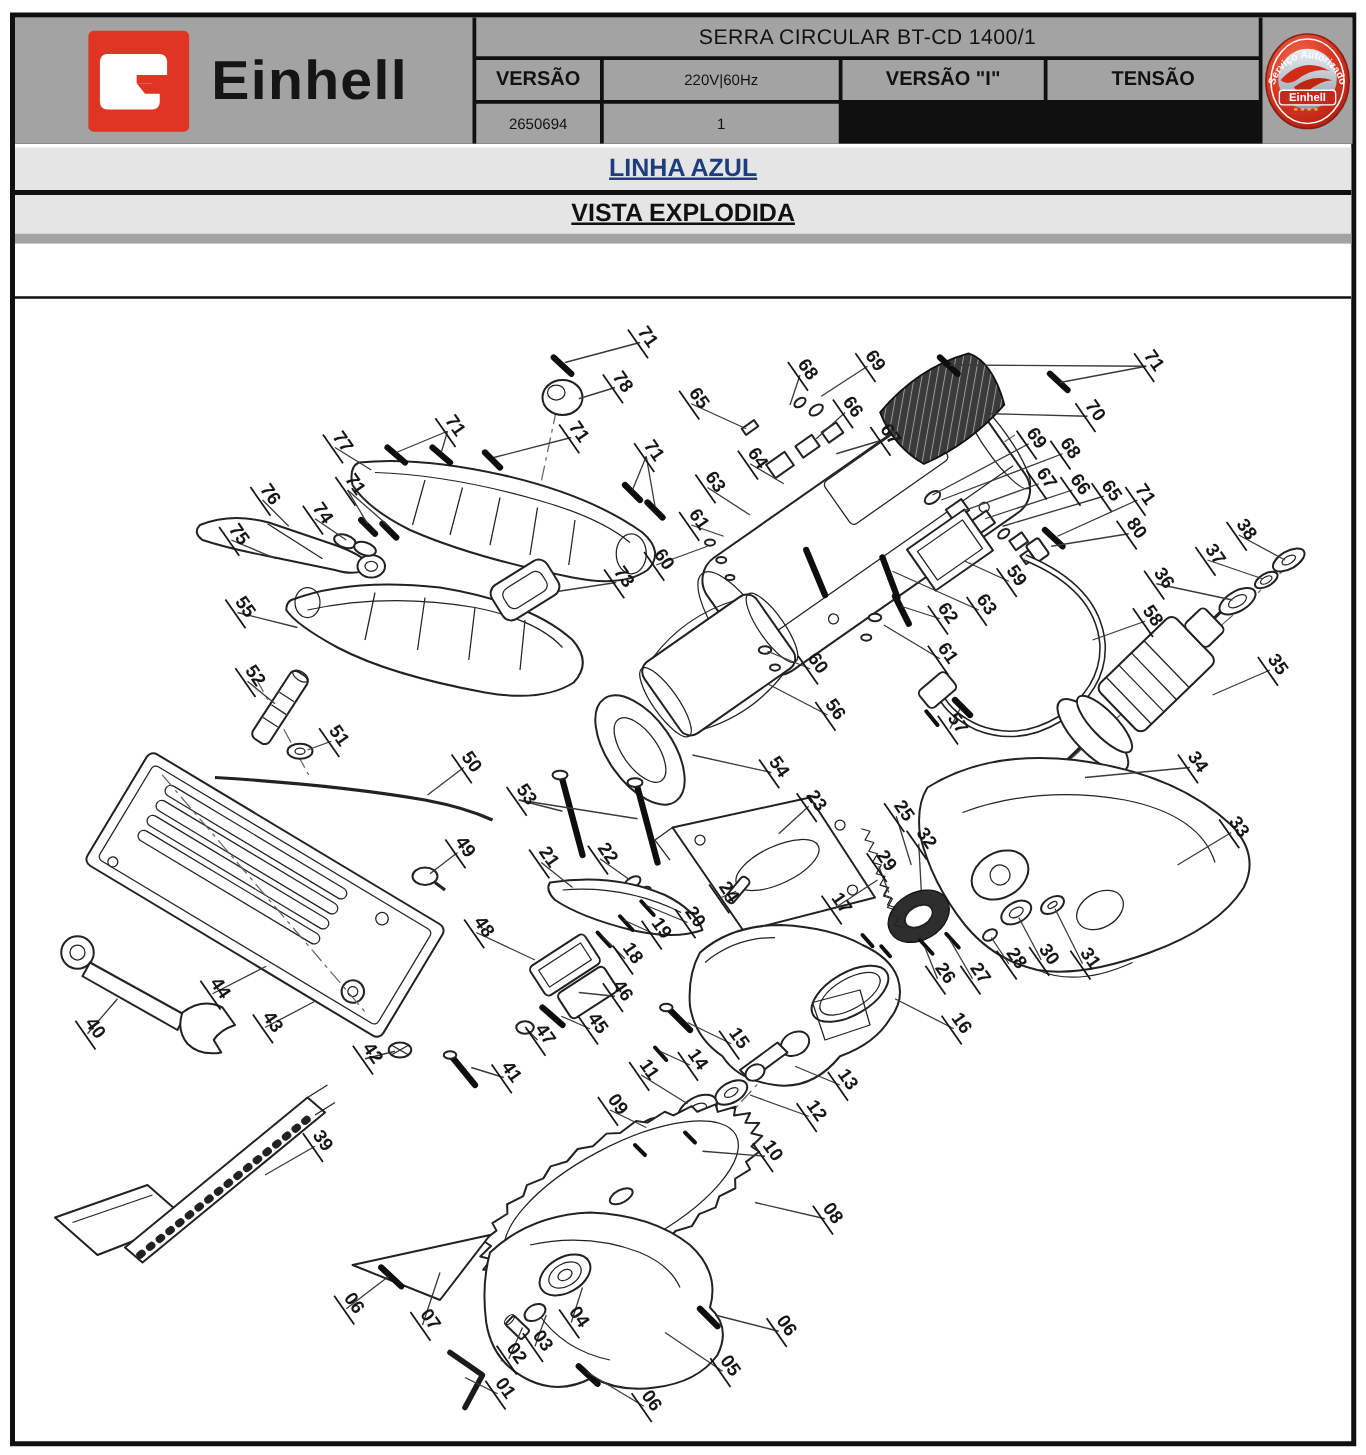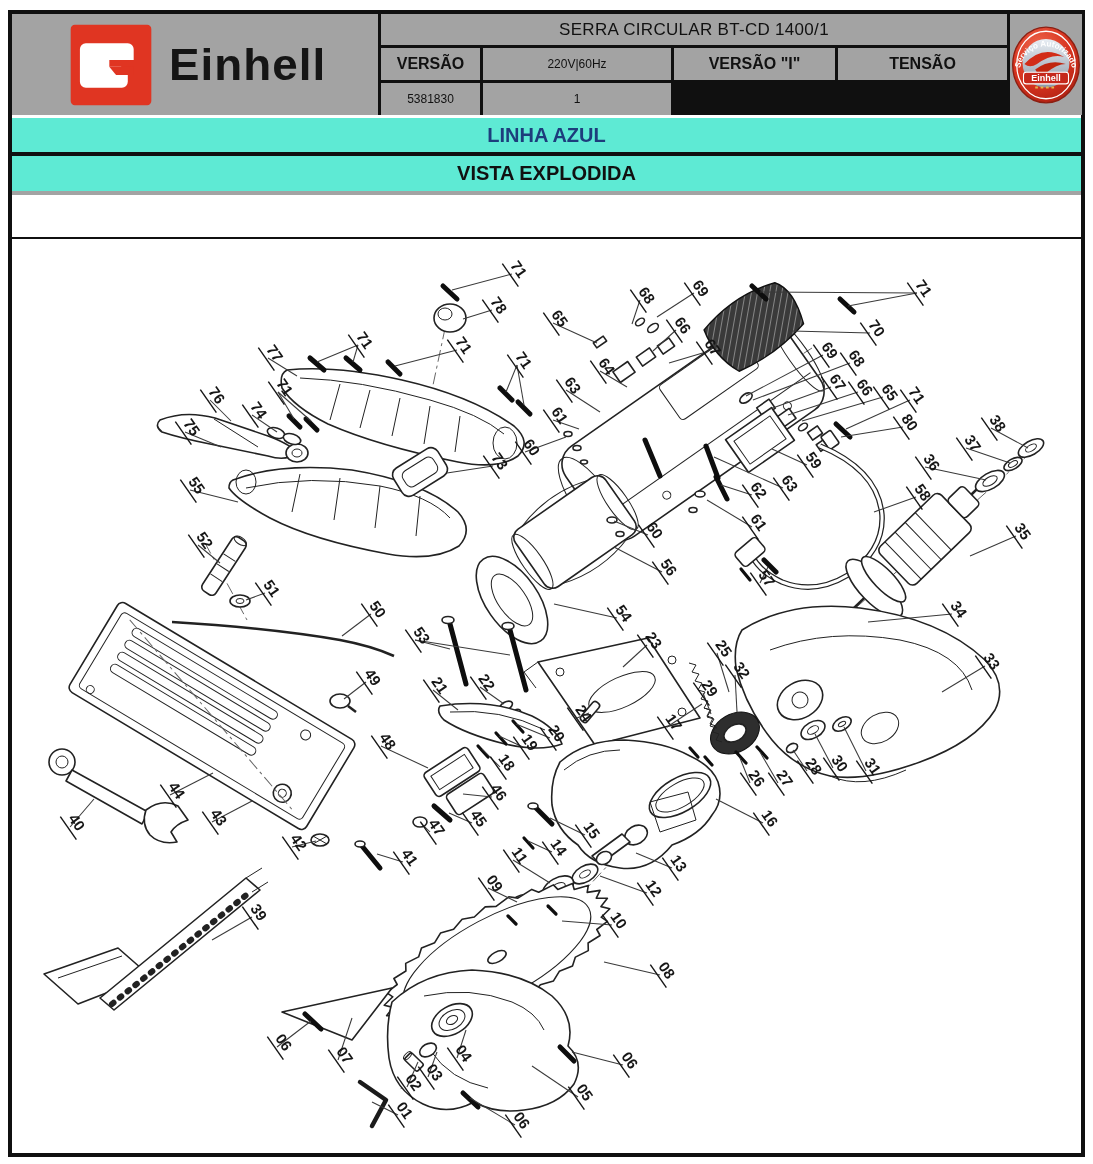--- a/index.html
+++ b/index.html
@@ -11,23 +11,23 @@
   .hdr{position:absolute;left:0;top:0;width:1069px;height:101px;background:#101010;
        display:grid;grid-template-columns:366px 99px 188px 161px 169px auto;
        grid-template-rows:31px 32px 32px;gap:3px;}
   .hdr>div{background:#a3a3a3;display:flex;align-items:center;justify-content:center;}
   .cell-logo{grid-column:1;grid-row:1/4;}
   .cell-title{grid-column:2/6;grid-row:1;font-size:17px;letter-spacing:.3px;}
   .cell-badge{grid-column:6;grid-row:1/4;}
   .flabel{font-weight:bold;font-size:16px;}
   .fvalue{font-size:12px;}
   .banner{position:absolute;left:0;width:1069px;display:flex;align-items:center;
-          justify-content:center;font-weight:bold;font-size:20px;background:#5eead4;}
+          justify-content:center;font-weight:bold;font-size:20px;background:#e5e5e5;text-decoration:underline;}
   .b1{top:104px;height:38px;border-bottom:4px solid #101010;box-sizing:border-box;}
-  .b2{top:142px;height:39px;border-bottom:4px solid #a3a3a3;box-sizing:border-box;}
+  .b2{top:142px;height:39px;border-bottom:8px solid #a3a3a3;box-sizing:border-box;}
   .spacer{position:absolute;left:0;top:181px;width:1069px;height:44px;
           border-bottom:2px solid #101010;box-sizing:border-box;background:#fff;}
   .logo-wrap{display:flex;align-items:center;gap:16px;}
   .wordmark{font-weight:bold;font-size:44px;letter-spacing:1px;color:#151515;
             transform:scaleX(1.04);transform-origin:left center;}
   svg.diagram{position:absolute;left:0;top:0;width:1093px;height:1164px;}
   
   .p   {fill:#fff;stroke:#222;stroke-width:1.6;stroke-linejoin:round;}
   .t   {fill:none;stroke:#222;stroke-width:1;stroke-linejoin:round;}
   .w2  {fill:none;stroke:#222;stroke-width:2.5;}
@@ -80,21 +80,21 @@
           </text>
           <rect x="15" y="53" width="50" height="13" rx="3" fill="#c5281c" stroke="#fff" stroke-width="1.2"></rect>
           <text x="40" y="63" text-anchor="middle" font-size="10" font-weight="bold" fill="#fff" font-family="Liberation Sans, sans-serif">Einhell</text>
           <line x1="28" y1="70" x2="52" y2="70" stroke="#e8b44a" stroke-width="2" stroke-dasharray="3 3"></line>
         </svg>
       </div>
       <div class="flabel">VERSÃO</div>
       <div class="fvalue">220V|60Hz</div>
       <div class="flabel">VERSÃO "I"</div>
       <div class="flabel">TENSÃO</div>
-      <div class="fvalue">5381830</div>
+      <div class="fvalue">2650694</div>
       <div class="fvalue">1</div>
     </div>
 
     <div class="banner b1" style="color:#1d3d7c">LINHA AZUL</div>
     <div class="banner b2">VISTA EXPLODIDA</div>
     <div class="spacer"></div>
   </div>
 
   <svg class="diagram" viewBox="0 0 1093 1164">
     <defs>

